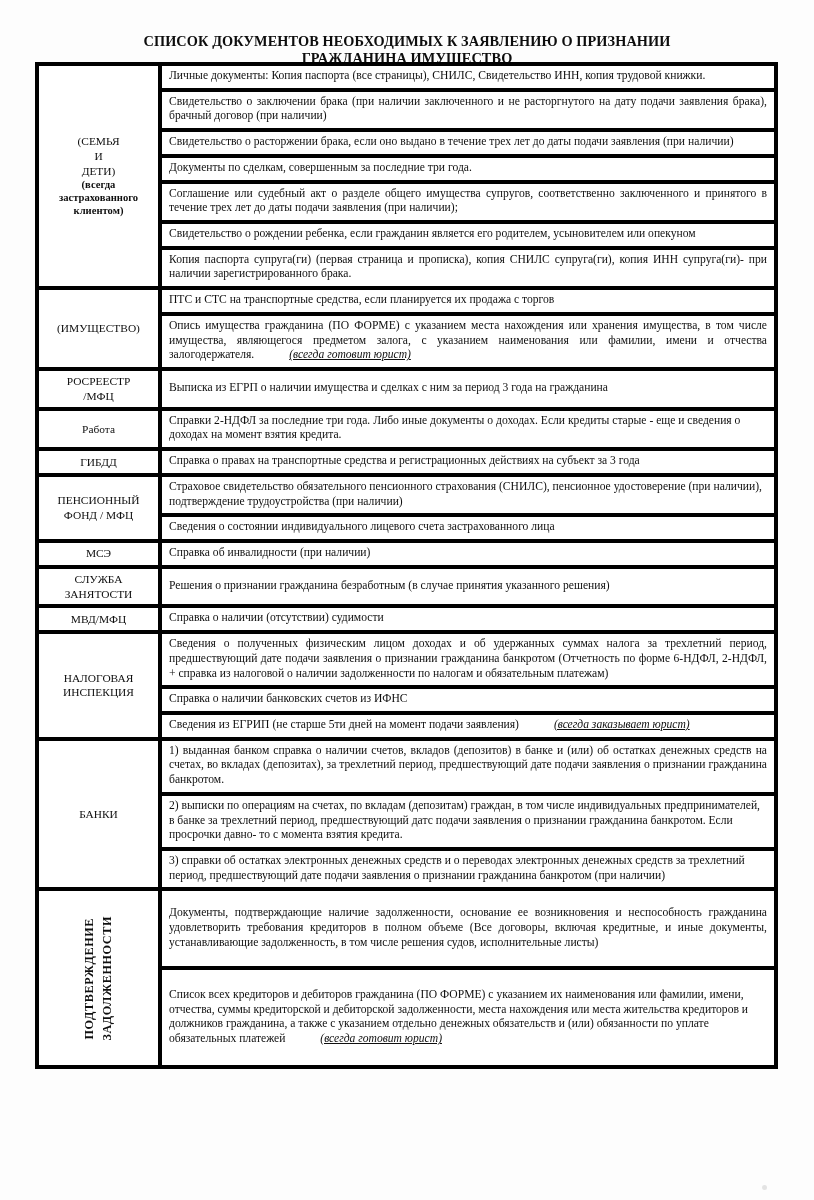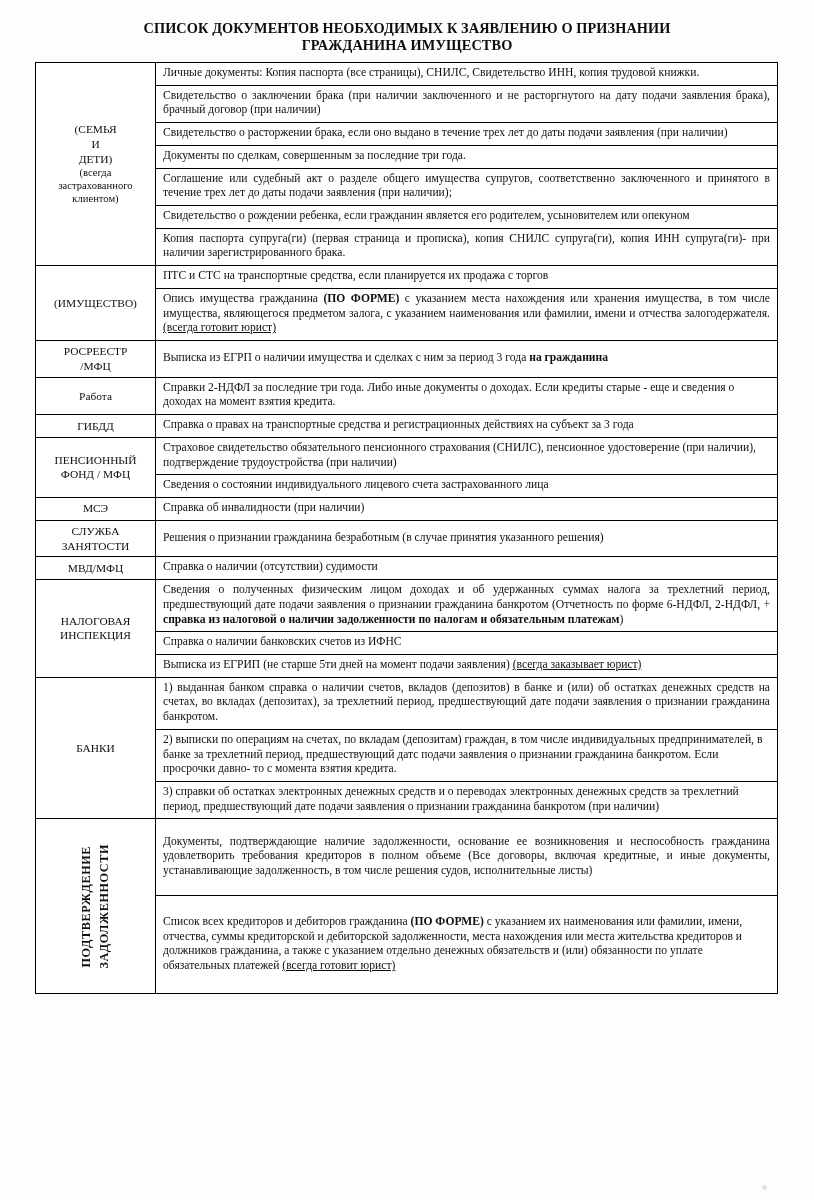--- a/index.html
+++ b/index.html
@@ -14,21 +14,21 @@
     font-family: "Liberation Serif", "DejaVu Serif", serif;
     color: #111111;
     position: relative;
     overflow: hidden;
   }
   .page {
     width: 814px;
     height: 1200px;
     position: relative;
     box-sizing: border-box;
-    padding: 4px;
+    padding: 17px;
     background: #fdfdfd;
   }
   .doc-title {
     width: 700px;
     margin: 0 auto;
     padding-top: 16px;
     text-align: center;
     font-weight: bold;
     font-size: 14.3px;
     line-height: 1.22;
@@ -42,21 +42,21 @@
   table.docs {
     position: absolute;
     left: 35px;
     top: 62px;
     width: 743px;
     border-collapse: collapse;
     table-layout: fixed;
     background: #ffffff;
   }
   table.docs td {
-    border: 1px solid #000000;
+    border: 4px solid #000000;
     vertical-align: middle;
     padding: 2px 5px 3px 6px;
     font-size: 11.6px;
     line-height: 1.27;
     color: #0f0f0f;
   }
   table.docs td.cat {
     width: 113px;
     text-align: center;
     padding: 3px 3px;
@@ -66,30 +66,30 @@
   }
   table.docs td.body-cell {
     text-align: justify;
     text-justify: inter-word;
     padding: 3px 7px 4px 7px;
   }
   table.docs td.body-cell.nojust {
     text-align: left;
   }
   .cat .sub {
-    font-weight: normal;
+    font-weight: bold;
     display: block;
     font-size: 10.6px;
     line-height: 1.22;
   }
   .cat .main {
     display: block;
   }
-  .b { font-weight: bold; }
-  .iu { text-decoration: underline; }
+  .b { font-weight: normal; }
+  .iu { font-style: italic; text-decoration: underline; margin-left: 32px; }
 
   .vert-wrap {
     height: 168px;
     display: flex;
     align-items: center;
     justify-content: center;
   }
   .vert {
     writing-mode: vertical-rl;
     transform: rotate(180deg);
@@ -220,21 +220,21 @@
         <td class="cat" rowspan="3">
           <span class="main">НАЛОГОВАЯ</span>
           <span class="main">ИНСПЕКЦИЯ</span>
         </td>
         <td class="body-cell"><span>Сведения о полученных физическим лицом доходах и об удержанных суммах налога за трехлетний период, предшествующий дате подачи заявления о признании гражданина банкротом (Отчетность по форме 6-НДФЛ, 2-НДФЛ, + </span><span class="b">справка из налоговой о наличии задолженности по налогам и обязательным платежам</span><span>)</span></td>
       </tr>
       <tr>
         <td class="body-cell nojust">Справка о наличии банковских счетов из ИФНС</td>
       </tr>
       <tr>
-        <td class="body-cell nojust"><span>Выписка из ЕГРИП (не старше 5ти дней на момент подачи заявления) </span><span class="iu">(всегда заказывает юрист)</span></td>
+        <td class="body-cell nojust"><span>Сведения из ЕГРИП (не старше 5ти дней на момент подачи заявления) </span><span class="iu">(всегда заказывает юрист)</span></td>
       </tr>
 
       <tr>
         <td class="cat" rowspan="3">
           <span class="main">БАНКИ</span>
         </td>
         <td class="body-cell">1) выданная банком справка о наличии счетов, вкладов (депозитов) в банке и (или) об остатках денежных средств на счетах, во вкладах (депозитах), за трехлетний период, предшествующий дате подачи заявления о признании гражданина банкротом.</td>
       </tr>
       <tr>
         <td class="body-cell nojust">2) выписки по операциям на счетах, по вкладам (депозитам) граждан, в том числе индивидуальных предпринимателей, в банке за трехлетний период, предшествующий датс подачи заявления о признании гражданина банкротом. Если просрочки давно- то с момента взятия кредита.</td>

